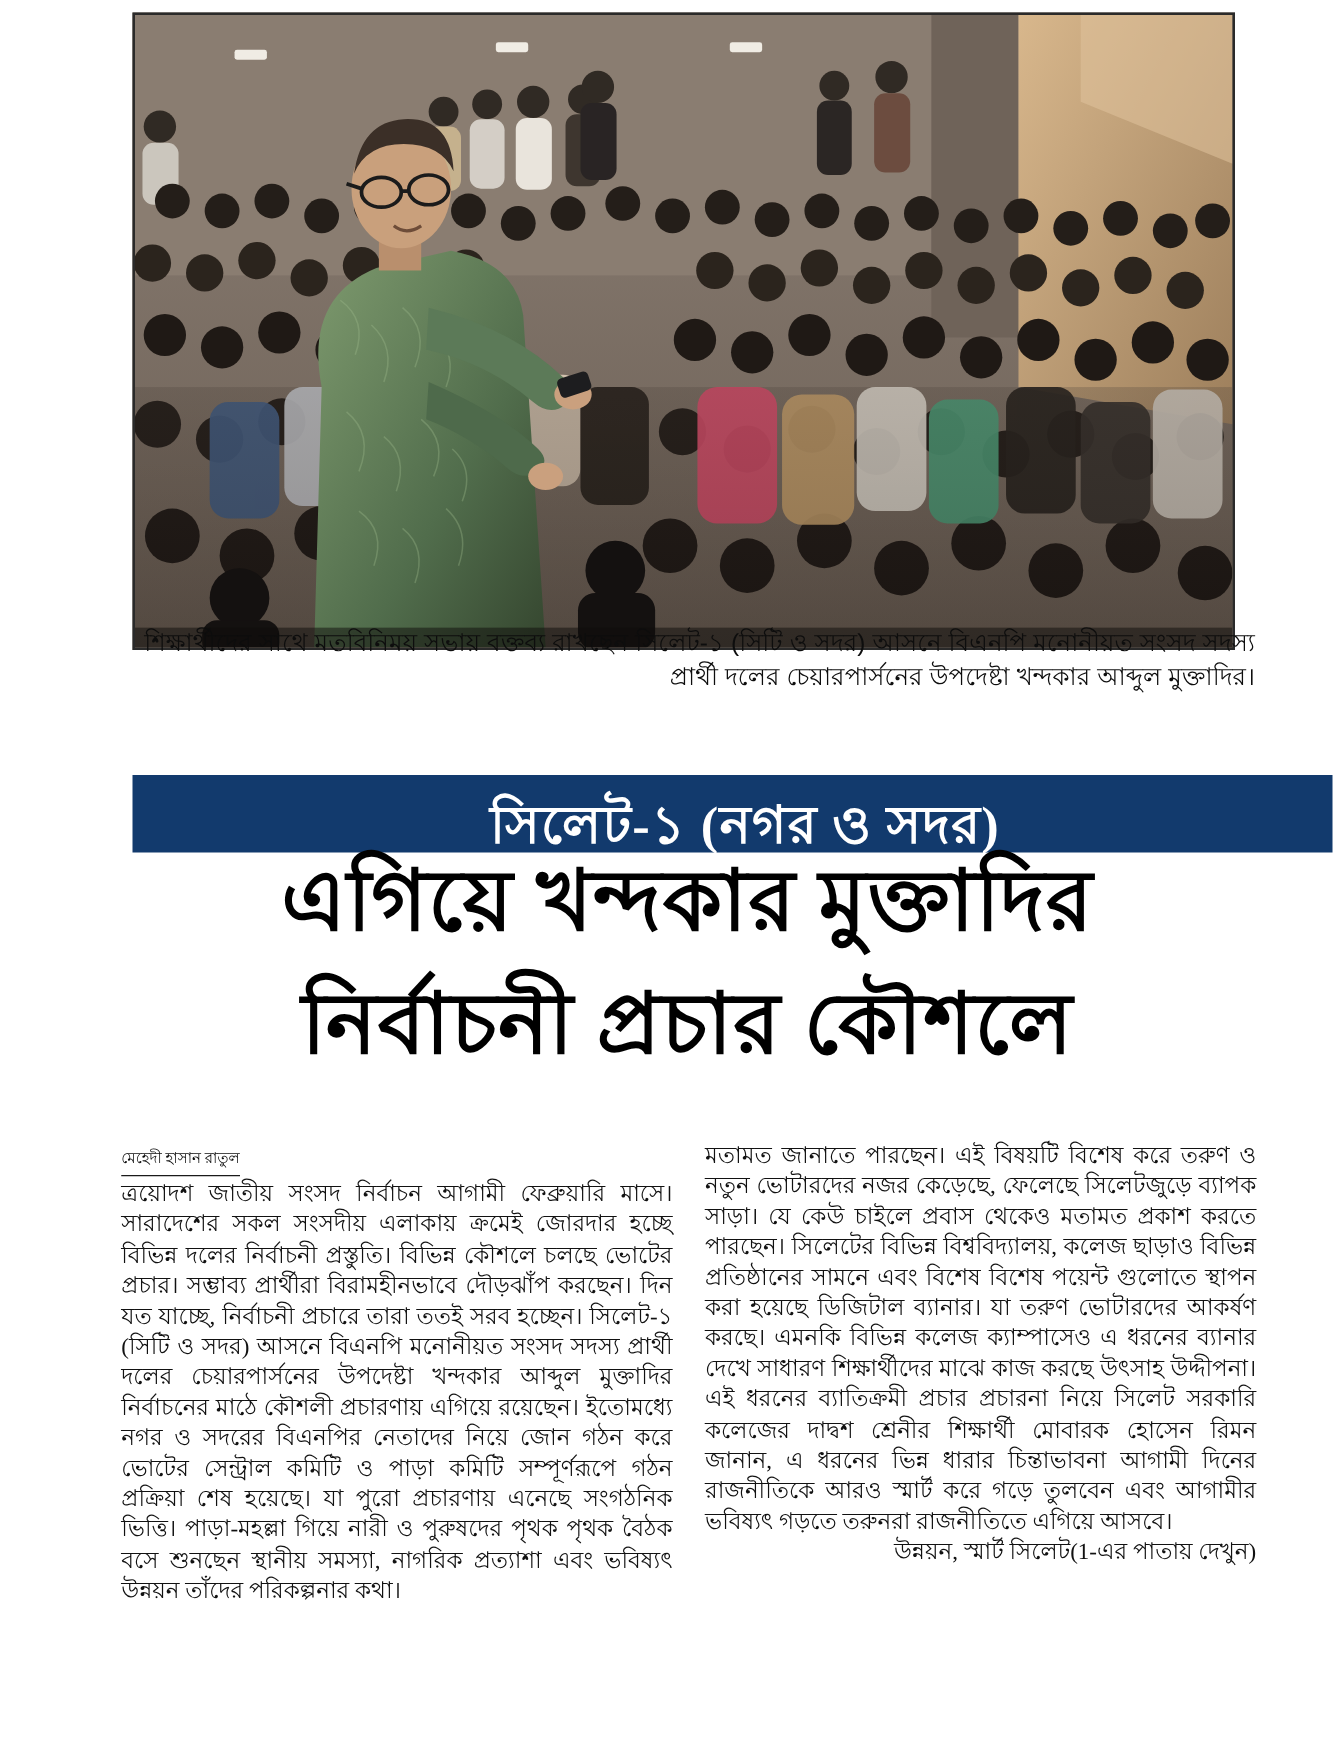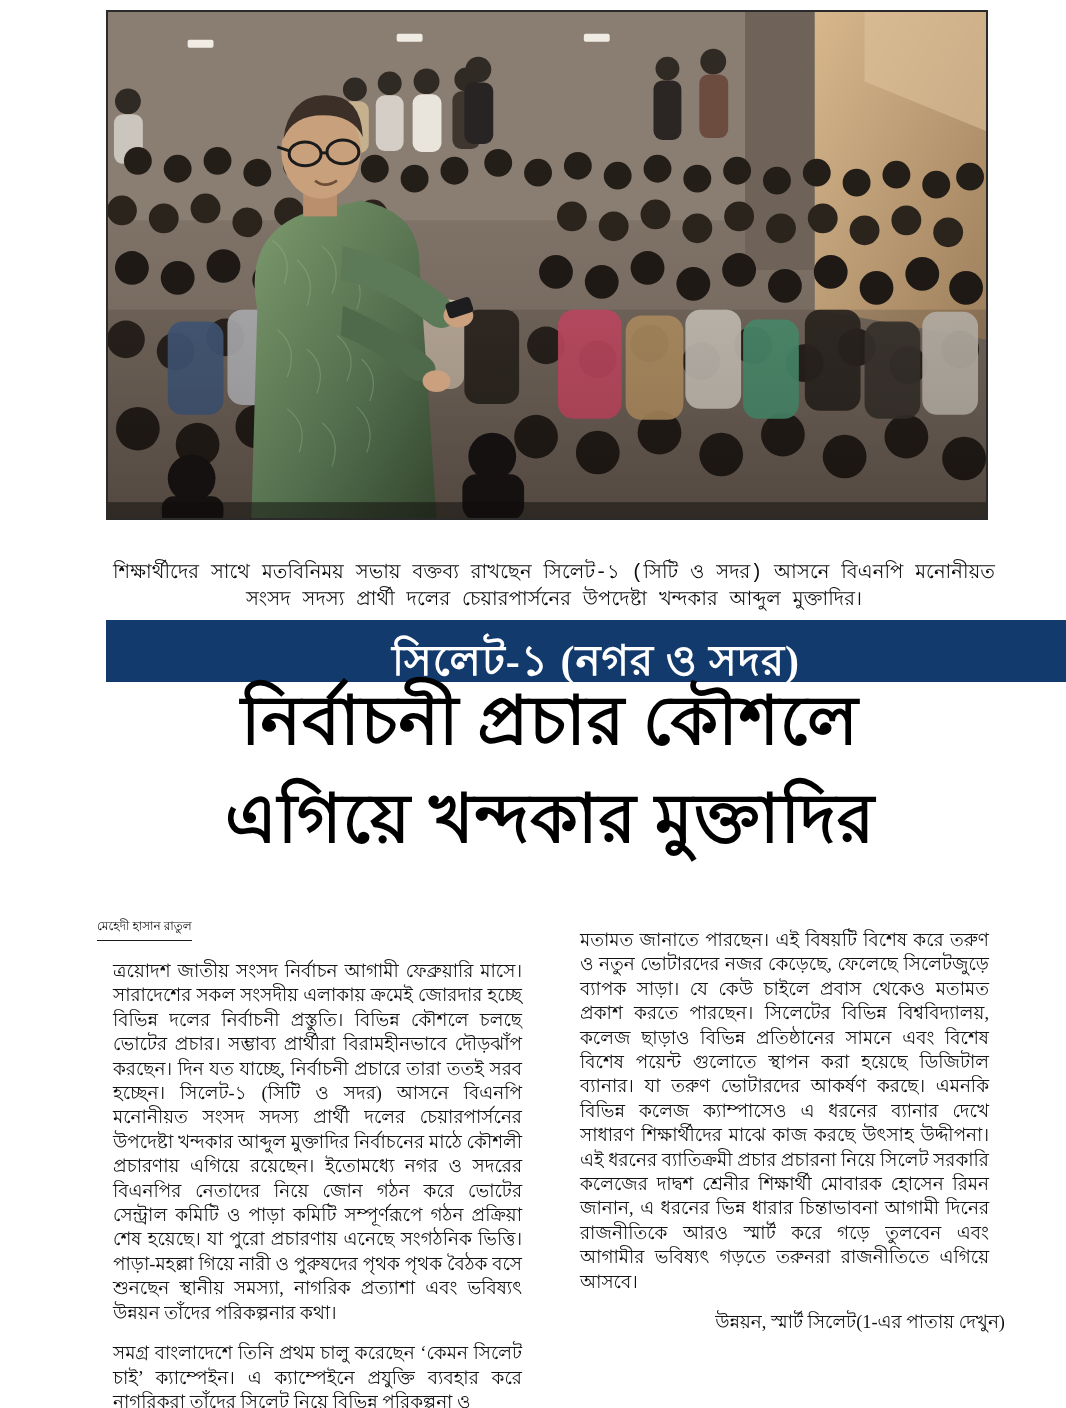--- a/index.html
+++ b/index.html
@@ -40,28 +40,28 @@
     inset: 0;
     width: 100%;
     height: 100%;
     display: block;
   }
 
   
   .caption {
     position: absolute;
     left: 104px;
-    top: 560px;
+    top: 502px;
     width: 900px;
     font-size: 19.5px;
     line-height: 27px;
     letter-spacing: 0.1px;
     color: #0d0d0d;
-    text-align: center;
-    font-family: Liberation Mono, monospace;
+    text-align: right;
+    font-family: Liberation Sans, sans-serif;
   }
 
   
   .banner {
     position: absolute;
     left: 106px;
     top: 600px;
     width: 980px;
     height: 62px;
     background: #123a6d;
@@ -112,21 +112,21 @@
   .col {
     width: 441px;
     font-size: 18.4px;
     line-height: 24.4px;
     text-align: justify;
     text-justify: inter-word;
     color: #111111;
     font-family: "Liberation Serif", "DejaVu Serif", serif;
   }
   .col p {
-    margin: 16px;
+    margin: 0;
     text-align: justify;
   }
 
   .byline {
     display: inline-block;
     font-size: 12px;
     line-height: 26px;
     border-bottom: 1.6px solid #1a1a1a;
     padding-bottom: 1px;
     margin-bottom: 2px;
@@ -357,32 +357,31 @@
     </svg>
   </div>
 
   <div class="caption">শিক্ষার্থীদের সাথে মতবিনিময় সভায় বক্তব্য রাখছেন সিলেট-১ (সিটি ও সদর) আসনে বিএনপি মনোনীয়ত সংসদ সদস্য প্রার্থী দলের চেয়ারপার্সনের উপদেষ্টা খন্দকার আব্দুল মুক্তাদির।</div>
 
   <div class="banner">
     <span class="banner-text">সিলেট-১ (নগর ও সদর)</span>
   </div>
 
   <div class="headline">
+    <span class="headline-line">এগিয়ে খন্দকার মুক্তাদির</span>
     <span class="headline-line">নির্বাচনী প্রচার কৌশলে</span>
-    <span class="headline-line">এগিয়ে খন্দকার মুক্তাদির</span>
   </div>
 
   <div class="body-area">
 
     <div class="col">
       <div>
         <span class="byline">মেহেদী হাসান রাতুল</span>
       </div>
       <p>ত্রয়োদশ জাতীয় সংসদ নির্বাচন আগামী ফেব্রুয়ারি মাসে। সারাদেশের সকল সংসদীয় এলাকায় ক্রমেই জোরদার হচ্ছে বিভিন্ন দলের নির্বাচনী প্রস্তুতি। বিভিন্ন কৌশলে চলছে ভোটের প্রচার। সম্ভাব্য প্রার্থীরা বিরামহীনভাবে দৌড়ঝাঁপ করছেন। দিন যত যাচ্ছে, নির্বাচনী প্রচারে তারা ততই সরব হচ্ছেন। সিলেট-১ (সিটি ও সদর) আসনে বিএনপি মনোনীয়ত সংসদ সদস্য প্রার্থী দলের চেয়ারপার্সনের উপদেষ্টা খন্দকার আব্দুল মুক্তাদির নির্বাচনের মাঠে কৌশলী প্রচারণায় এগিয়ে রয়েছেন। ইতোমধ্যে নগর ও সদরের বিএনপির নেতাদের নিয়ে জোন গঠন করে ভোটের সেন্ট্রাল কমিটি ও পাড়া কমিটি সম্পূর্ণরূপে গঠন প্রক্রিয়া শেষ হয়েছে। যা পুরো প্রচারণায় এনেছে সংগঠনিক ভিত্তি। পাড়া-মহল্লা গিয়ে নারী ও পুরুষদের পৃথক পৃথক বৈঠক বসে শুনছেন স্থানীয় সমস্যা, নাগরিক প্রত্যাশা এবং ভবিষ্যৎ উন্নয়ন তাঁদের পরিকল্পনার কথা।</p>
-      <p>সমগ্র বাংলাদেশে তিনি প্রথম চালু করেছেন ‘কেমন সিলেট চাই’ ক্যাম্পেইন। এ ক্যাম্পেইনে প্রযুক্তি ব্যবহার করে নাগরিকরা তাঁদের সিলেট নিয়ে বিভিন্ন পরিকল্পনা ও</p>
     </div>
 
     <div class="col">
       <p>মতামত জানাতে পারছেন। এই বিষয়টি বিশেষ করে তরুণ ও নতুন ভোটারদের নজর কেড়েছে, ফেলেছে সিলেটজুড়ে ব্যাপক সাড়া। যে কেউ চাইলে প্রবাস থেকেও মতামত প্রকাশ করতে পারছেন। সিলেটের বিভিন্ন বিশ্ববিদ্যালয়, কলেজ ছাড়াও বিভিন্ন প্রতিষ্ঠানের সামনে এবং বিশেষ বিশেষ পয়েন্ট গুলোতে স্থাপন করা হয়েছে ডিজিটাল ব্যানার। যা তরুণ ভোটারদের আকর্ষণ করছে। এমনকি বিভিন্ন কলেজ ক্যাম্পাসেও এ ধরনের ব্যানার দেখে সাধারণ শিক্ষার্থীদের মাঝে কাজ করছে উৎসাহ উদ্দীপনা। এই ধরনের ব্যাতিক্রমী প্রচার প্রচারনা নিয়ে সিলেট সরকারি কলেজের দাদ্বশ শ্রেনীর শিক্ষার্থী মোবারক হোসেন রিমন জানান, এ ধরনের ভিন্ন ধারার চিন্তাভাবনা আগামী দিনের রাজনীতিকে আরও স্মার্ট করে গড়ে তুলবেন এবং আগামীর ভবিষ্যৎ গড়তে তরুনরা রাজনীতিতে এগিয়ে আসবে।</p>
       <div class="jump-line">
         <span class="jump-left">উন্নয়ন, স্মার্ট সিলেট</span>
         <span class="jump-right">(1-এর পাতায় দেখুন)</span>
       </div>
     </div>
 

